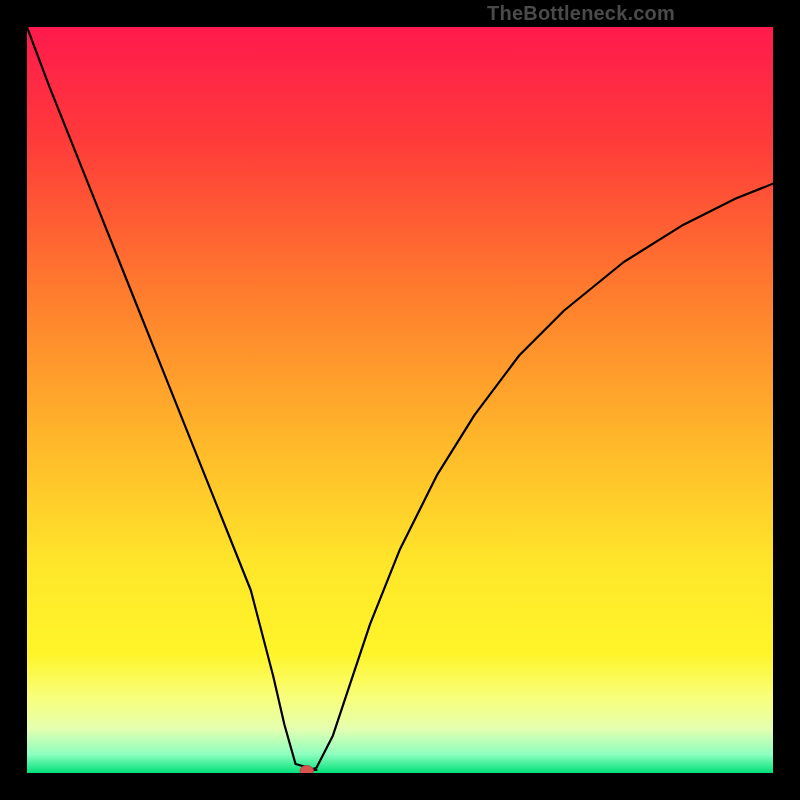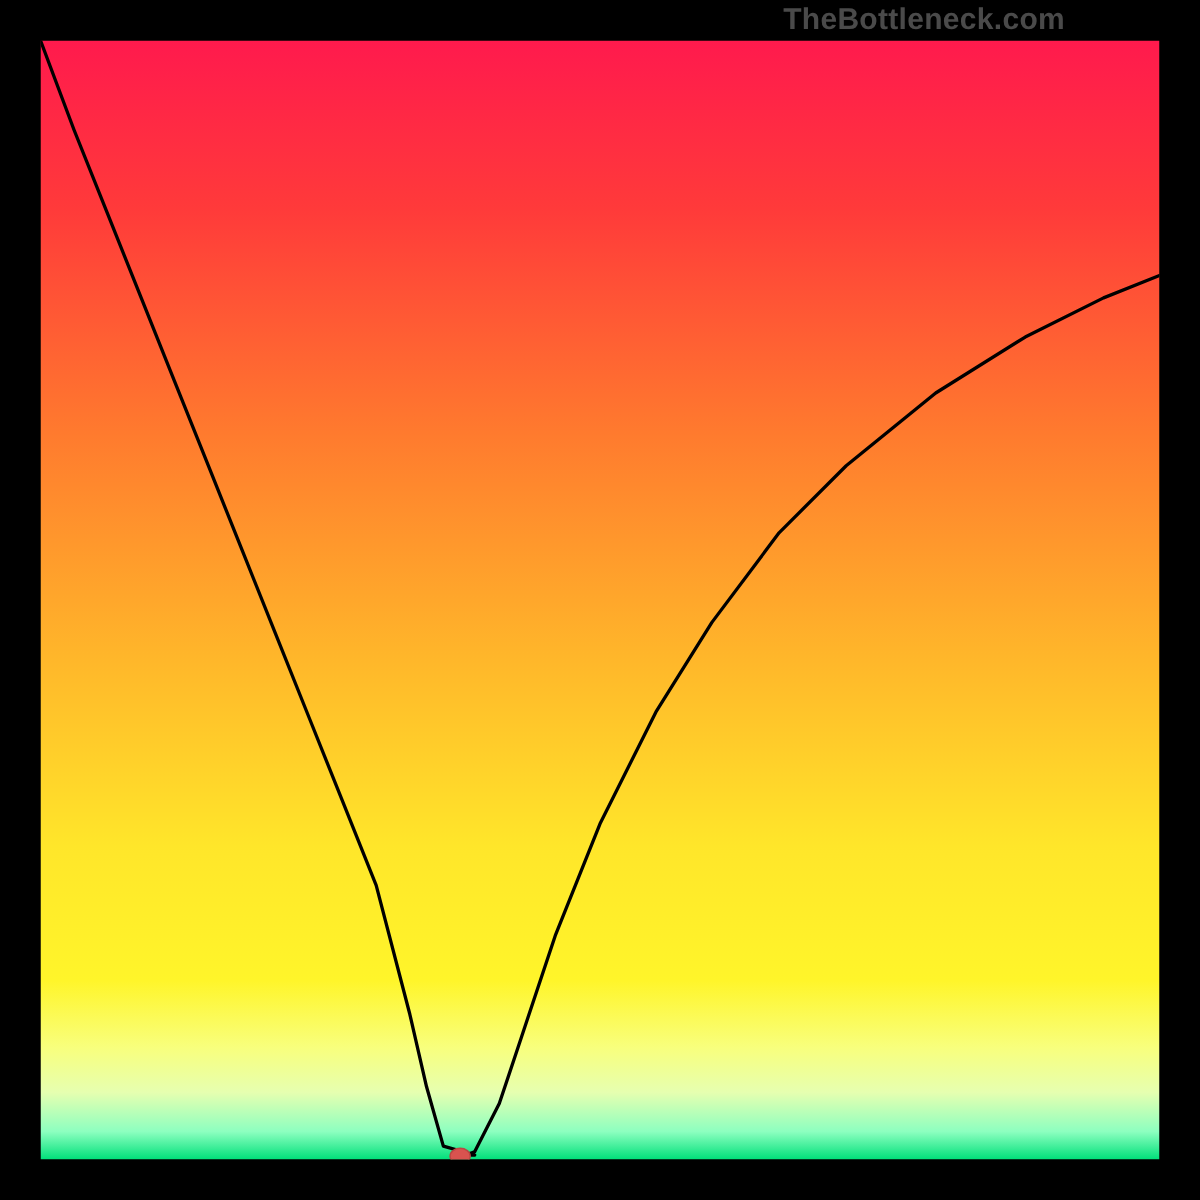--- a/index.html
+++ b/index.html
@@ -9,21 +9,20 @@
     height: 800px;
     overflow: hidden;
     background: #000;
     font-family: Arial, Helvetica, sans-serif;
   }
   .frame {
     position: relative;
     width: 683px;
     height: 800px;
     background: #000;
-    padding-left: 35px;
   }
   .watermark {
     position: absolute;
     top: 2px;
     right: 8px;
     color: #4a4a4a;
     font-size: 20px;
     font-weight: 600;
     letter-spacing: 0.2px;
     z-index: 5;

